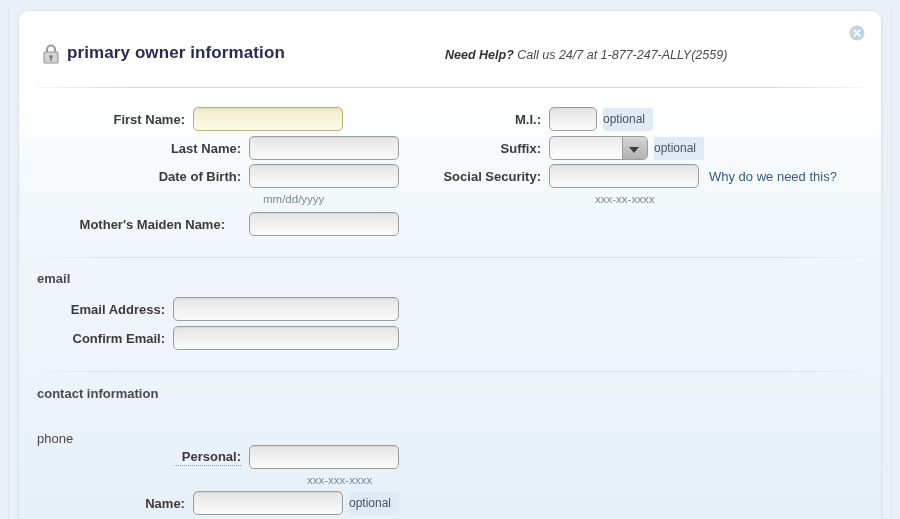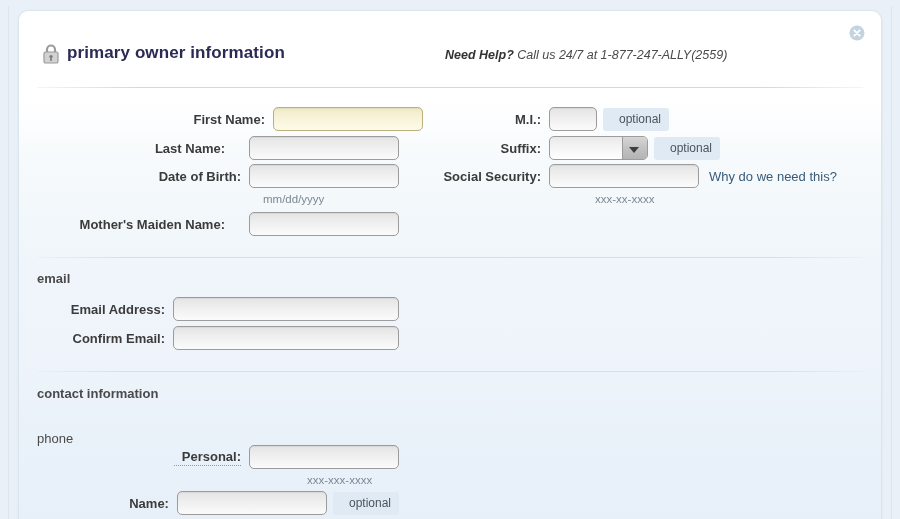--- a/index.html
+++ b/index.html
@@ -103,21 +103,21 @@
   }
   .fld.focus {
     background: linear-gradient(to bottom, #efe9c4 0%, #f7f2d6 35%, #fdfbe9 100%);
     border-color: #b9b07e;
   }
   .optional {
     display: inline-block;
     background: #dfeaf4;
     color: #4a5560;
     font-size: 12px;
-    padding: 4px 8px 5px 16px;
+    padding: 4px 8px 5px 0;
     border-radius: 3px;
     white-space: nowrap;
   }
   .hint {
     position: absolute;
     font-size: 11.5px;
     color: #7d8894;
     white-space: nowrap;
   }
   .link {
@@ -197,26 +197,26 @@
       <span class="close-btn">
         <svg width="16" height="16" viewBox="0 0 16 16">
           <circle cx="8" cy="8" r="7.5" fill="#c4d3e0"></circle>
           <path d="M5.3 5.3 L10.7 10.7 M10.7 5.3 L5.3 10.7" stroke="#ffffff" stroke-width="1.9" stroke-linecap="round"></path>
         </svg>
       </span>
 
       <div class="hdr-rule"></div>
     </div>
 
-    <div class="row" style="left:0; top:96px; width:404px; justify-content:flex-end;">
+    <div class="row" style="left:0; top:96px; width:324px; justify-content:flex-end;">
       <span class="lbl">First Name:</span>
       <span class="fld focus" style="width:150px; margin-left:8px;"></span>
     </div>
 
-    <div class="row" style="left:0; top:125px; width:380px; justify-content:flex-end;gap:16px;">
+    <div class="row" style="left:0; top:125px; width:380px; justify-content:flex-end;">
       <span class="lbl">Last Name:</span>
       <span class="fld" style="width:150px; margin-left:8px;"></span>
     </div>
 
     <div class="row" style="left:0; top:153px; width:380px; justify-content:flex-end;">
       <span class="lbl">Date of Birth:</span>
       <span class="fld" style="width:150px; margin-left:8px;"></span>
     </div>
     <div class="hint" style="left:244px; top:182px;">mm/dd/yyyy</div>
 

